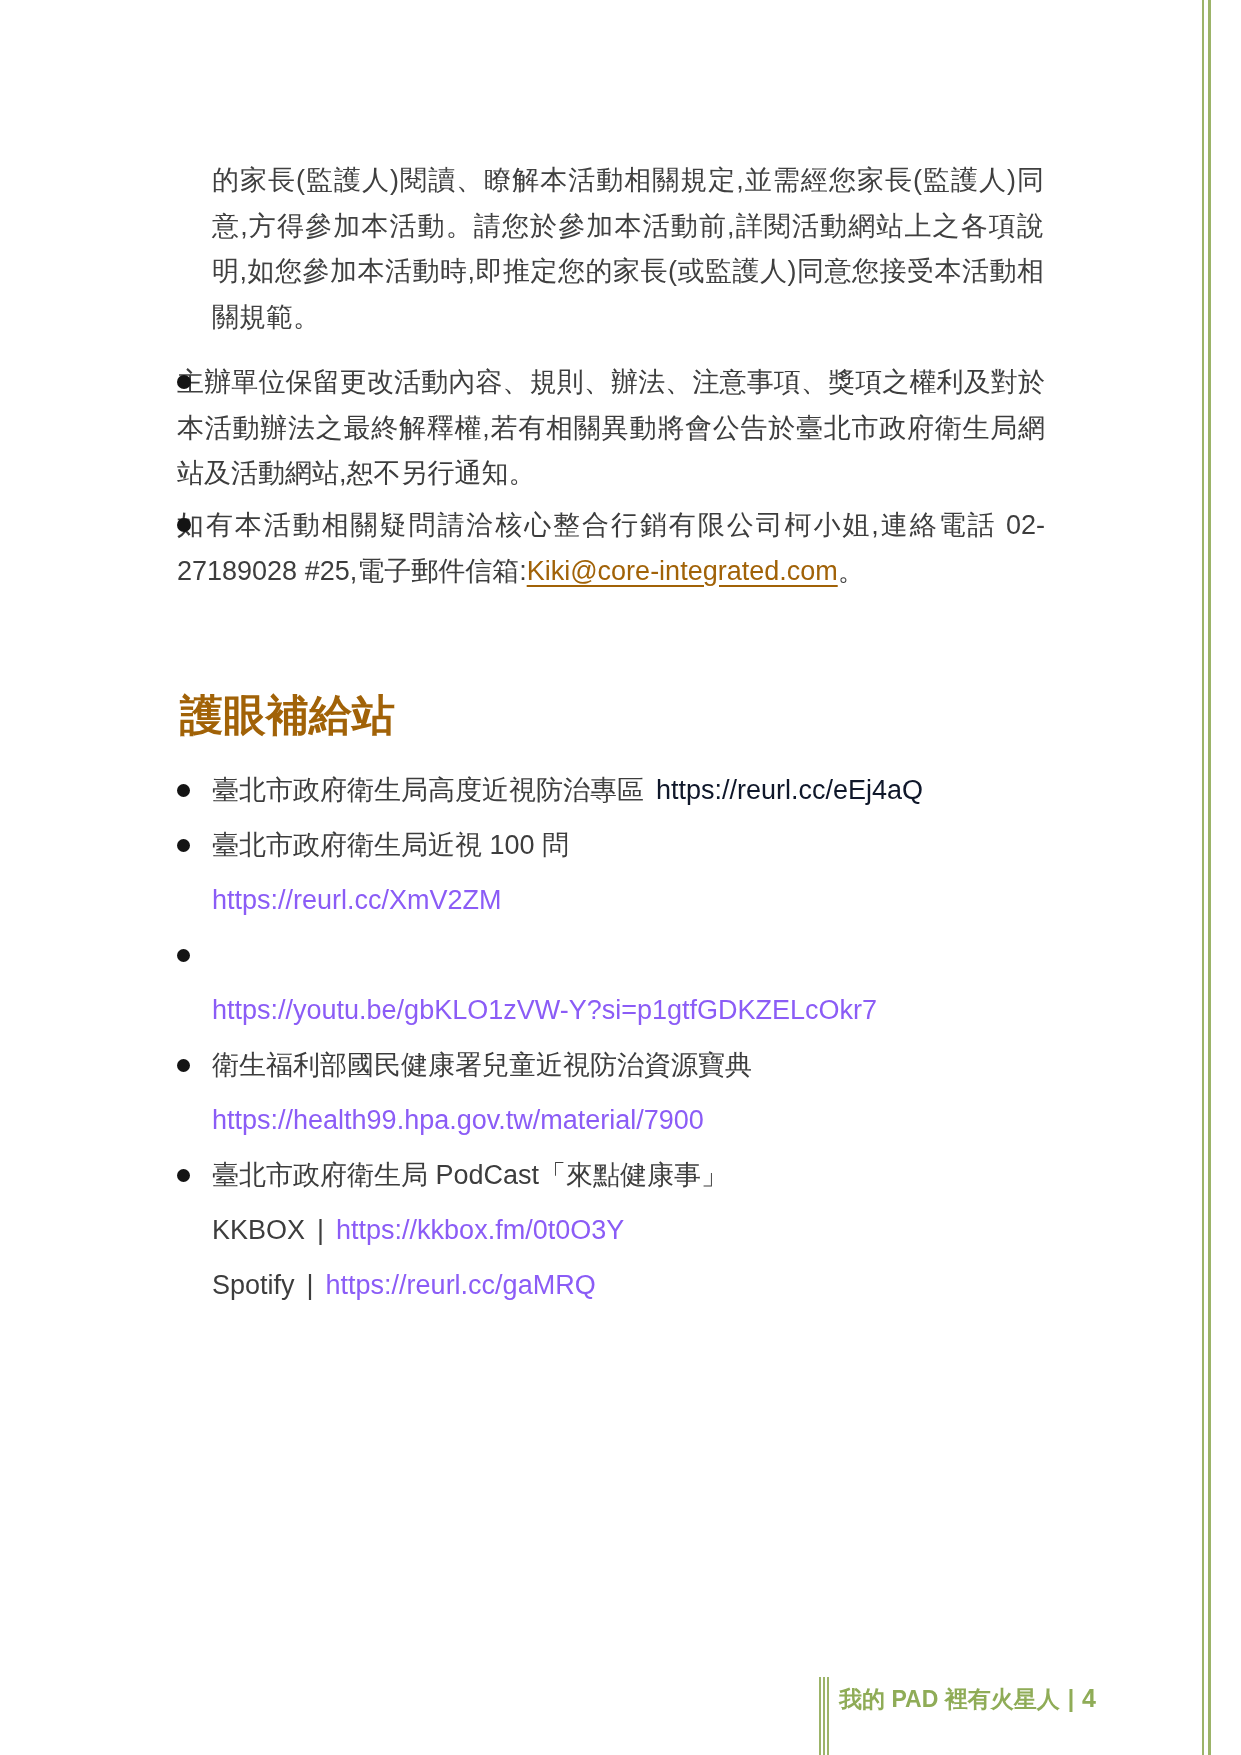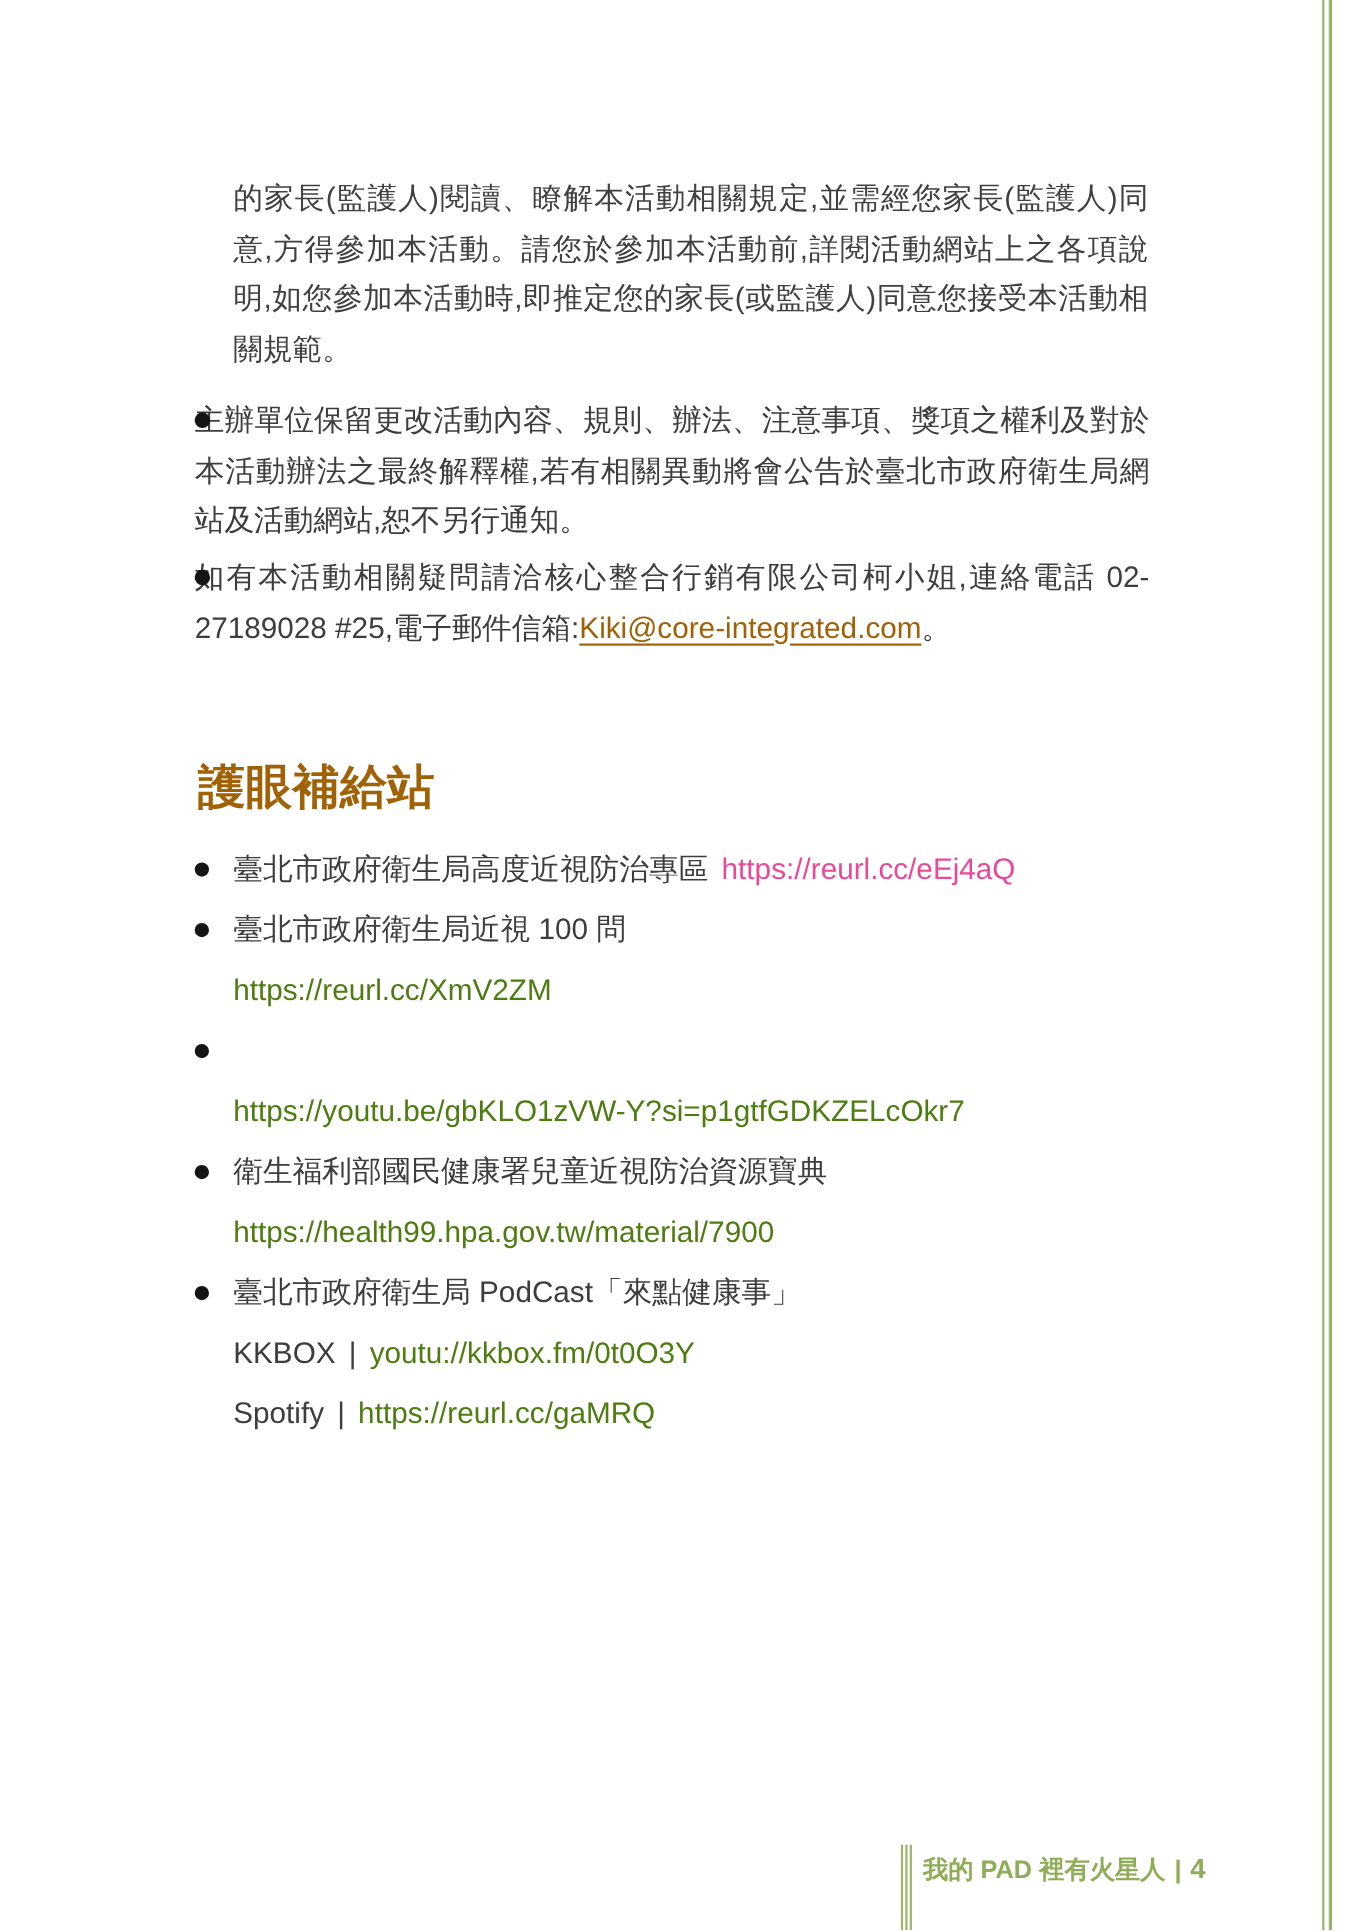--- a/index.html
+++ b/index.html
@@ -71,22 +71,22 @@
   }
   .res-row .dot2 {
     position: absolute;
     left: 0; top: 21px;
     width: 13px; height: 13px;
     border-radius: 50%;
     background: #141414;
   }
   .res-row .txt { margin-left: 35px; }
   .res-row .label { margin-right: 12px; margin-top: 45px; }
-  .url-gray { color: #ec4899; }
-  .url-dark { color: #4d7c0f; }
+  .url-gray { color: #0f172a; }
+  .url-dark { color: #8b5cf6; }
   .sep { margin: 0 12px; }
 
   
   .footer-lines {
     position: absolute;
     left: 819px; top: 1677px; height: 78px;
     display: flex; gap: 2px;
   }
   .footer-lines div { width: 2px; height: 100%; background: #9cb469; }
   .footer-text {
@@ -158,21 +158,21 @@
       <span class="txt url-dark">https://health99.hpa.gov.tw/material/7900</span>
     </div>
 
     <div class="res-row">
       <span class="dot2"></span>
       <span class="txt">臺北市政府衛生局 PodCast「來點健康事」</span>
     </div>
 
     <div class="res-row">
       <span class="txt">
-        <span>KKBOX</span><span class="sep">|</span><span class="url-dark">youtu://kkbox.fm/0t0O3Y</span>
+        <span>KKBOX</span><span class="sep">|</span><span class="url-dark">https://kkbox.fm/0t0O3Y</span>
       </span>
     </div>
     <div class="res-row">
       <span class="txt">
         <span>Spotify</span><span class="sep">|</span><span class="url-dark">https://reurl.cc/gaMRQ</span>
       </span>
     </div>
 
   </div>
 

